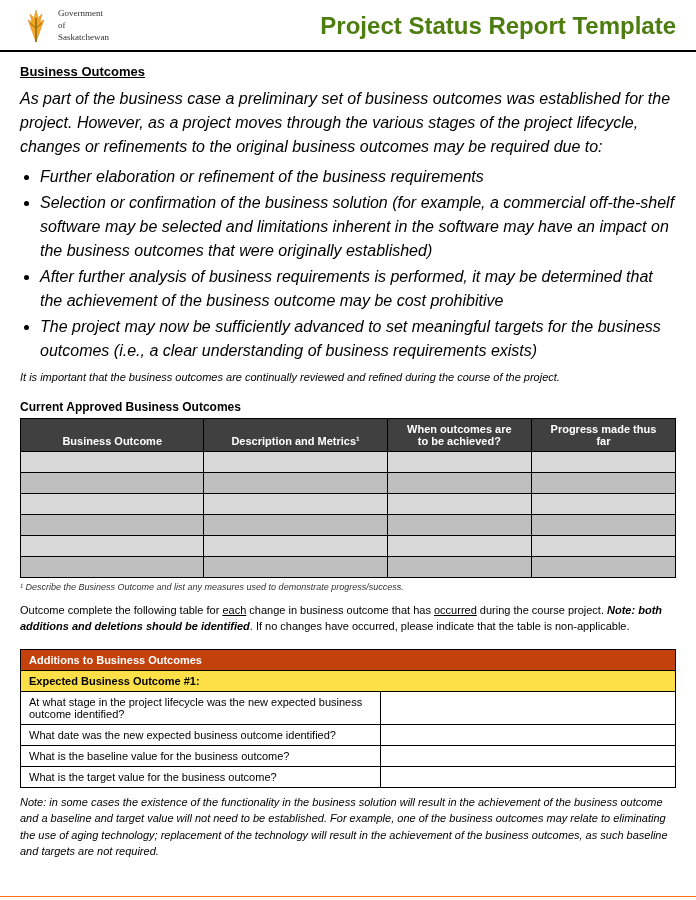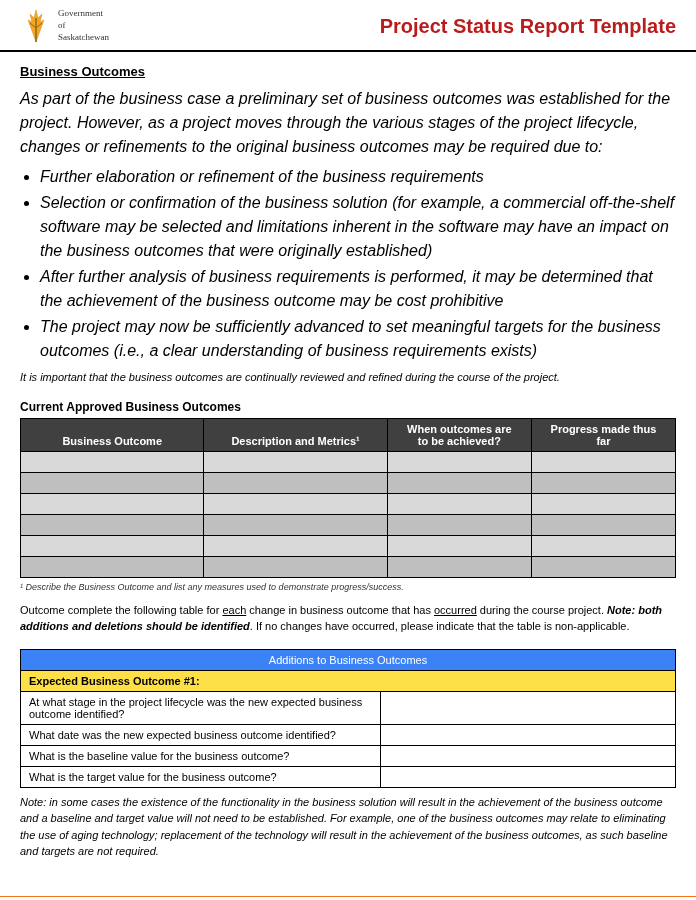--- a/index.html
+++ b/index.html
@@ -32,23 +32,23 @@
       margin-right: 6px;
     }
     .logo-text {
       font-size: 9px;
       line-height: 1.3;
       color: #333;
     }
     .header-title {
       flex: 1;
       text-align: right;
-      font-size: 20px;
-      font-weight: bold;
-      color: #b91c1c;
+      font-size: 24px;
+      font-weight: bold;
+      color: #4d7c0f;
     }
     
     .main {
       padding: 0 20px 60px 20px;
     }
     .section-heading {
       font-size: 13px;
       font-weight: bold;
       margin-bottom: 8px;
       text-decoration: underline;
@@ -143,24 +143,24 @@
       border-collapse: collapse;
       margin-bottom: 6px;
     }
     .additions-table th, .additions-table td {
       border: 1px solid #000;
       padding: 4px 8px;
       font-size: 11px;
       vertical-align: middle;
     }
     .additions-header {
-      background: #3b82f6;
+      background: #c2410c;
       color: #fff;
-      font-weight: normal;
-      text-align: center;
+      font-weight: bold;
+      text-align: left;
       font-size: 12px;
     }
     .additions-sub-header {
       background: #fde047;
       font-weight: bold;
       font-size: 12px;
     }
     .additions-table tbody tr td:first-child {
       width: 55%;
     }

